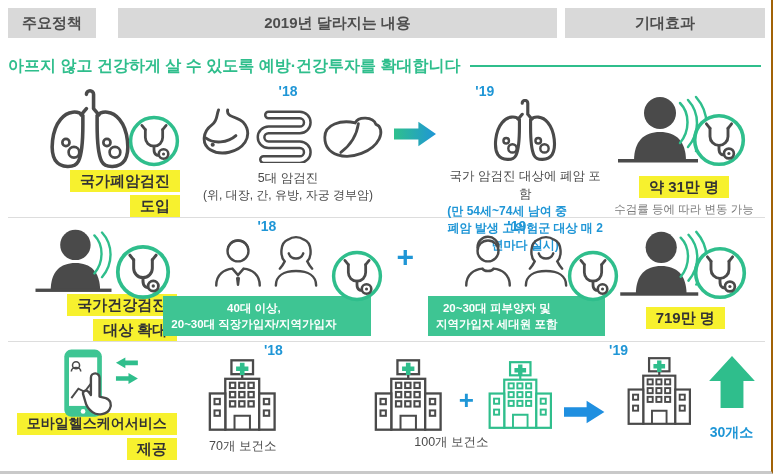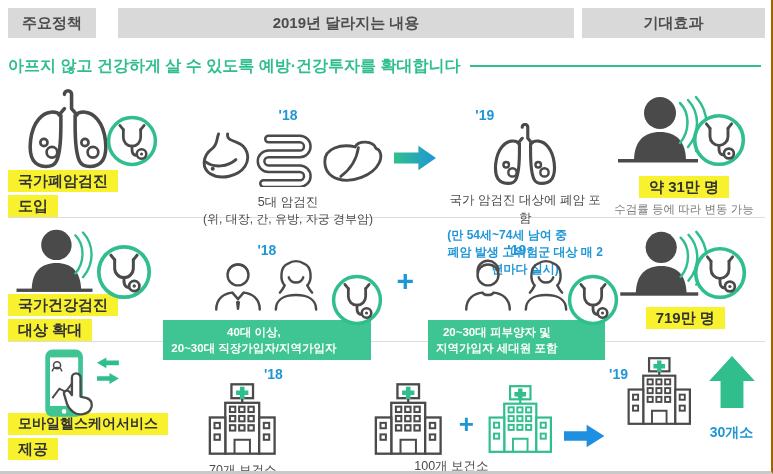--- a/index.html
+++ b/index.html
@@ -10,30 +10,30 @@
     overflow:hidden; padding:8px 6px 0 8px;
   }
   
   .hdr-row{ display:flex; gap:0; height:30px; }
   .hdr-box{
     background:#d9d9d9; color:#4d4d4d; font-weight:bold; font-size:15px;
     display:flex; align-items:center; justify-content:center; height:30px;
   }
   .hdr-policy{ width:88px; margin-right:22px; }
   .hdr-changes{ flex:1; margin-right:8px; }
-  .hdr-effect{ width:183px; }
+  .hdr-effect{ width:200px; }
   
   .title-row{ display:flex; align-items:center; margin-top:17px; height:22px; }
   .title-text{ color:#2fbe8c; font-weight:bold; font-size:16px; white-space:nowrap; }
   .title-line{ flex:1; height:2px; background:#2fbe8c; margin-left:10px; margin-right:4px; }
   
   .row{ display:flex; width:100%; }
   .row-sep{ height:1px; background:#ddd; width:100%; }
-  .cell-policy{ width:172px; display:flex; flex-direction:column; align-items:flex-start; padding-top:6px; }
-  .cell-mid{ flex:1; display:flex; align-items:flex-start;margin-top:24px; }
+  .cell-policy{ width:172px; display:flex; flex-direction:column; align-items:flex-end; padding-top:6px; }
+  .cell-mid{ flex:1; display:flex; align-items:flex-start; }
   .cell-effect{ width:162px; display:flex; flex-direction:column; align-items:center; padding-top:6px; }
   .ytag{
     background:#f7f12e; color:#333; font-weight:bold; font-size:15px;
     padding:1px 10px 2px 10px; line-height:19px; margin-top:3px; white-space:nowrap;
   }
   .year{ color:#1f96d6; font-weight:bold; font-size:14px; text-align:center; }
   .cap{ color:#4a4a4a; font-size:12px; text-align:center; line-height:17px; }
   .cap-strong{ color:#4a4a4a; font-size:12.5px; text-align:center; line-height:18px; }
   .cap-blue{ color:#1f96d6; font-weight:bold; font-size:12px; text-align:center; line-height:17px; }
   .note{ color:#7a7a7a; font-size:11.5px; margin-top:4px; white-space:nowrap; }

